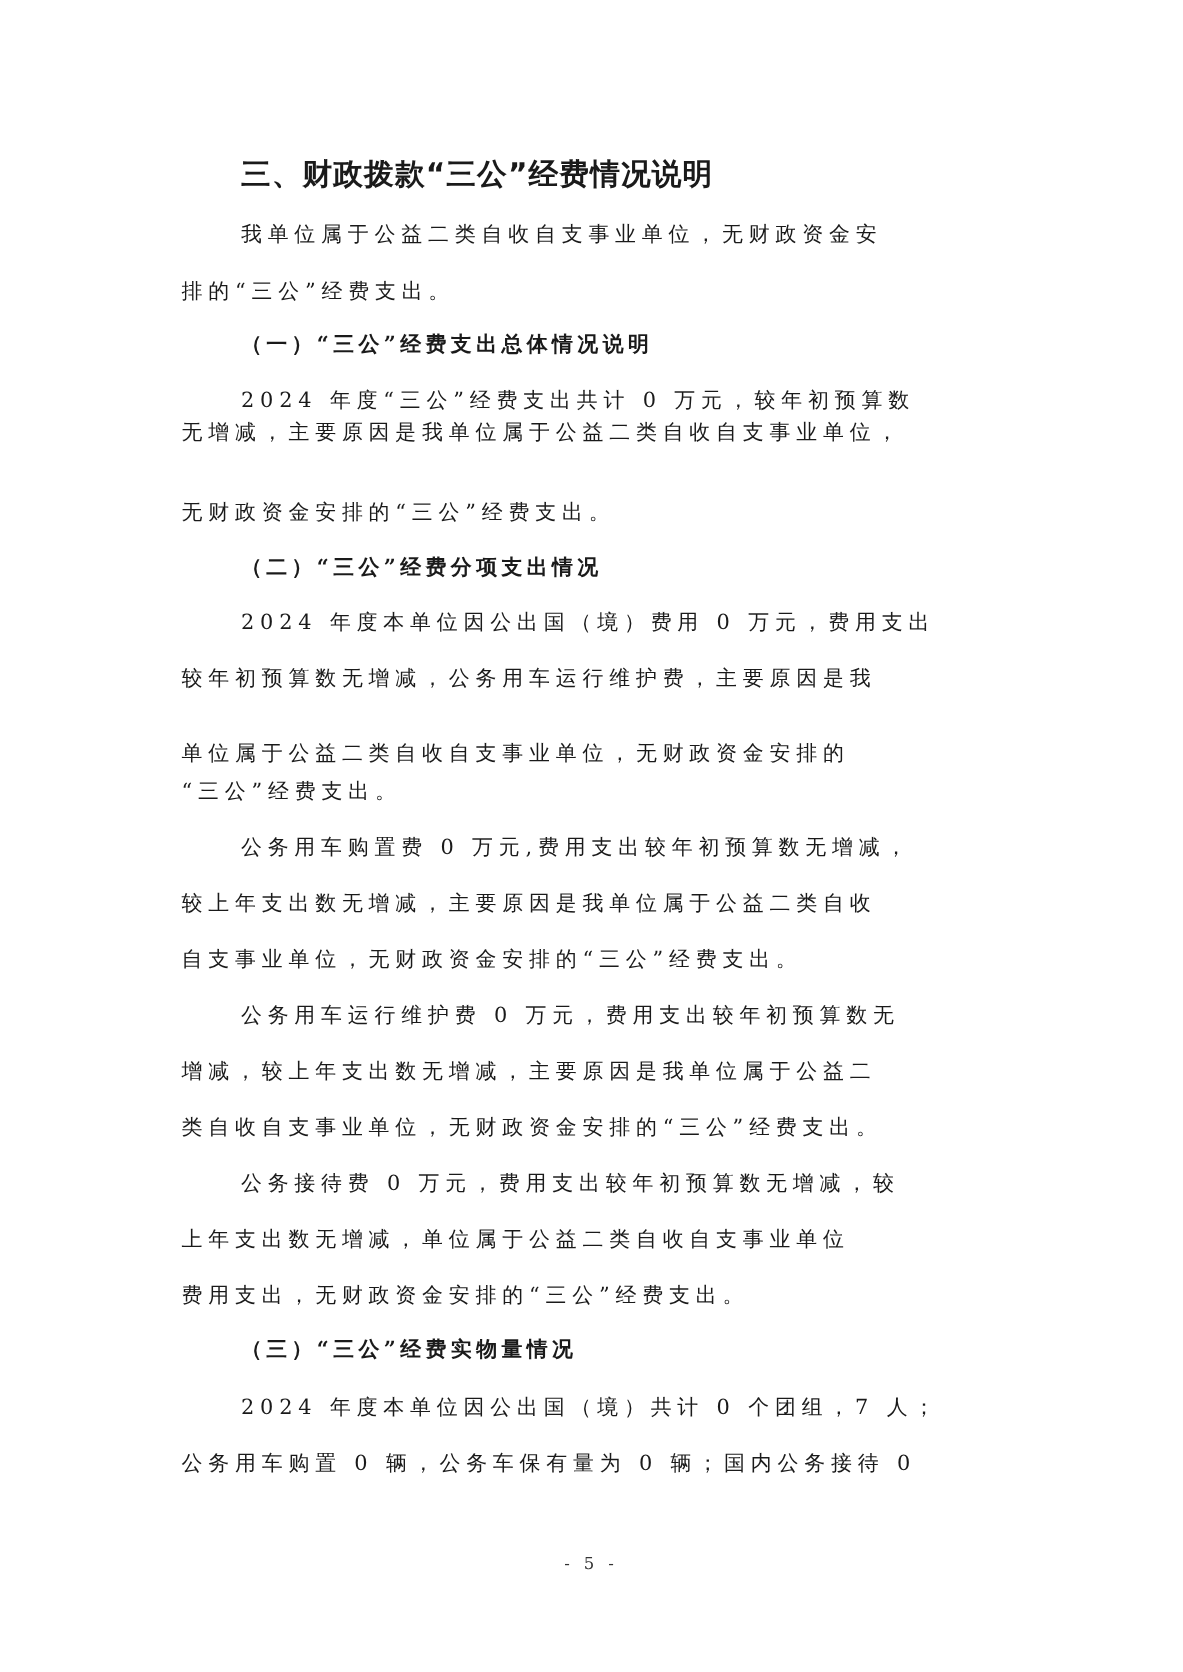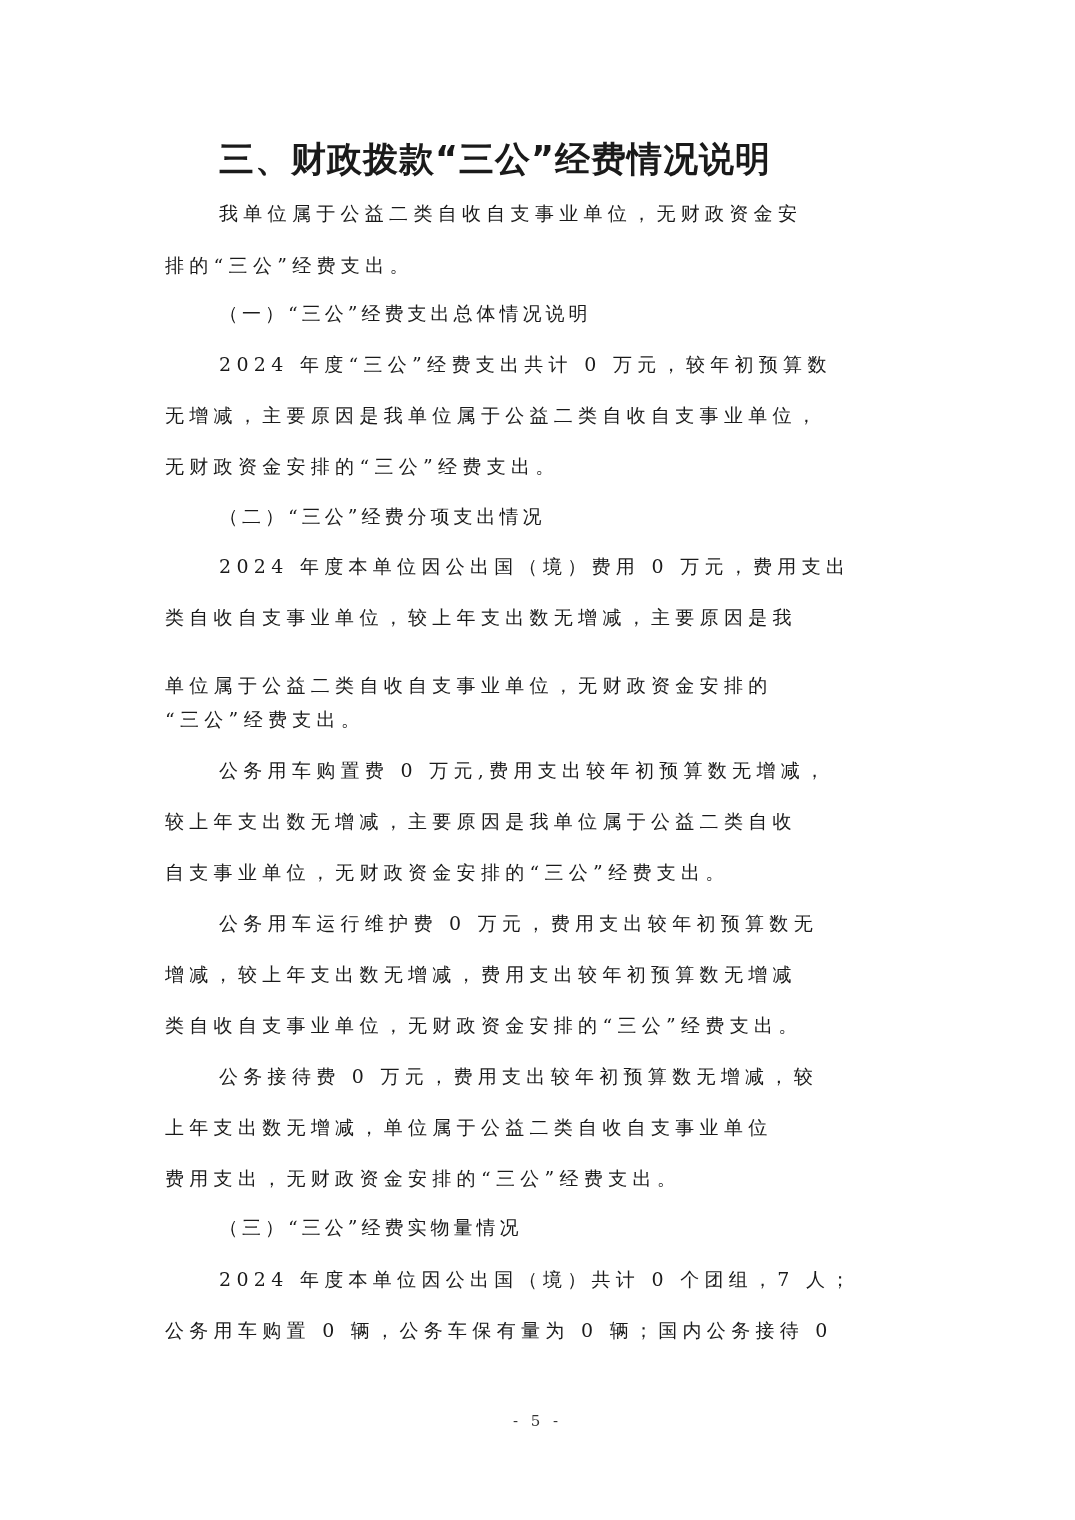--- a/index.html
+++ b/index.html
@@ -1,49 +1,49 @@
 <!DOCTYPE html>
 <html><head>
 <meta charset="utf-8">
 <style>
   html, body { margin: 0; padding: 0; background: #ffffff; }
   body { width: 1075px; height: 1520px; position: relative; overflow: hidden;
          font-family: "DejaVu Serif", "Liberation Serif", serif; color: #1a1a1a; }
   .line { position: absolute; left: 165px; white-space: nowrap; font-size: 19px; letter-spacing: 5.3px; line-height: 34px; }
   .indent { left: 219px; }
-  .h1 { font-family: "DejaVu Sans", "Liberation Sans", sans-serif; font-weight: bold; font-size: 35px; letter-spacing: 1px; }
-  .h2 { font-weight: normal; letter-spacing: 4px; }
+  .h1 { font-family: "DejaVu Sans", "Liberation Sans", sans-serif; font-weight: bold; font-size: 27px; letter-spacing: 1px; }
+  .h2 { font-weight: bold; letter-spacing: 4px; }
   .page-num { position: absolute; top: 1412px; left: 0; width: 1075px; text-align: center; font-size: 15px; color: #333; letter-spacing: 4px; }
 </style>
 </head>
 <body>
 
 <div>
   <div class="line indent h1" style="top:142px">三、财政拨款“三公”经费情况说明</div>
 
   <div class="line indent" style="top:196px">我单位属于公益二类自收自支事业单位，无财政资金安</div>
   <div class="line" style="top:248px">排的“三公”经费支出。</div>
 
   <div class="line indent h2" style="top:296px">（一）“三公”经费支出总体情况说明</div>
   <div class="line indent" style="top:347px">2024 年度“三公”经费支出共计 0 万元，较年初预算数</div>
-  <div class="line" style="top:398px">无增减，主要原因是我单位属于公益二类自收自支事业单位，</div>
+  <div class="line" style="top:376px">无增减，主要原因是我单位属于公益二类自收自支事业单位，</div>
   <div class="line" style="top:449px">无财政资金安排的“三公”经费支出。</div>
 
   <div class="line indent h2" style="top:499px">（二）“三公”经费分项支出情况</div>
   <div class="line indent" style="top:549px">2024 年度本单位因公出国（境）费用 0 万元，费用支出</div>
-  <div class="line" style="top:600px">类自收自支事业单位，较上年支出数无增减，主要原因是我</div>
+  <div class="line" style="top:600px">较年初预算数无增减，公务用车运行维护费，主要原因是我</div>
   <div class="line" style="top:668px">单位属于公益二类自收自支事业单位，无财政资金安排的</div>
   <div class="line" style="top:702px">“三公”经费支出。</div>
 
   <div class="line indent" style="top:753px">公务用车购置费 0 万元,费用支出较年初预算数无增减，</div>
   <div class="line" style="top:804px">较上年支出数无增减，主要原因是我单位属于公益二类自收</div>
   <div class="line" style="top:855px">自支事业单位，无财政资金安排的“三公”经费支出。</div>
 
   <div class="line indent" style="top:906px">公务用车运行维护费 0 万元，费用支出较年初预算数无</div>
-  <div class="line" style="top:957px">增减，较上年支出数无增减，费用支出较年初预算数无增减</div>
+  <div class="line" style="top:957px">增减，较上年支出数无增减，主要原因是我单位属于公益二</div>
   <div class="line" style="top:1008px">类自收自支事业单位，无财政资金安排的“三公”经费支出。</div>
 
   <div class="line indent" style="top:1059px">公务接待费 0 万元，费用支出较年初预算数无增减，较</div>
   <div class="line" style="top:1110px">上年支出数无增减，单位属于公益二类自收自支事业单位</div>
   <div class="line" style="top:1161px">费用支出，无财政资金安排的“三公”经费支出。</div>
 
   <div class="line indent h2" style="top:1210px">（三）“三公”经费实物量情况</div>
   <div class="line indent" style="top:1262px">2024 年度本单位因公出国（境）共计 0 个团组，7 人；</div>
   <div class="line" style="top:1313px">公务用车购置 0 辆，公务车保有量为 0 辆；国内公务接待 0</div>
 

